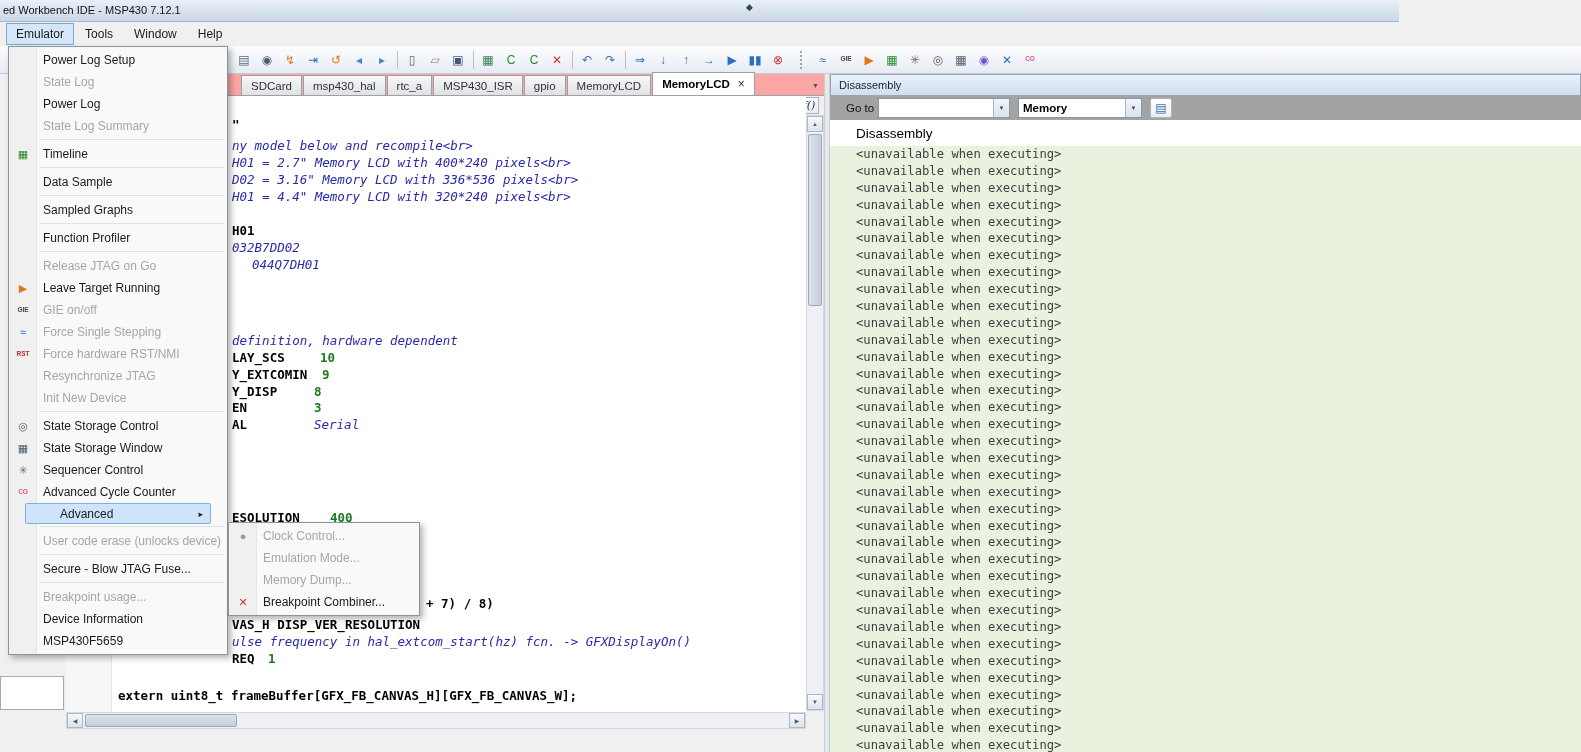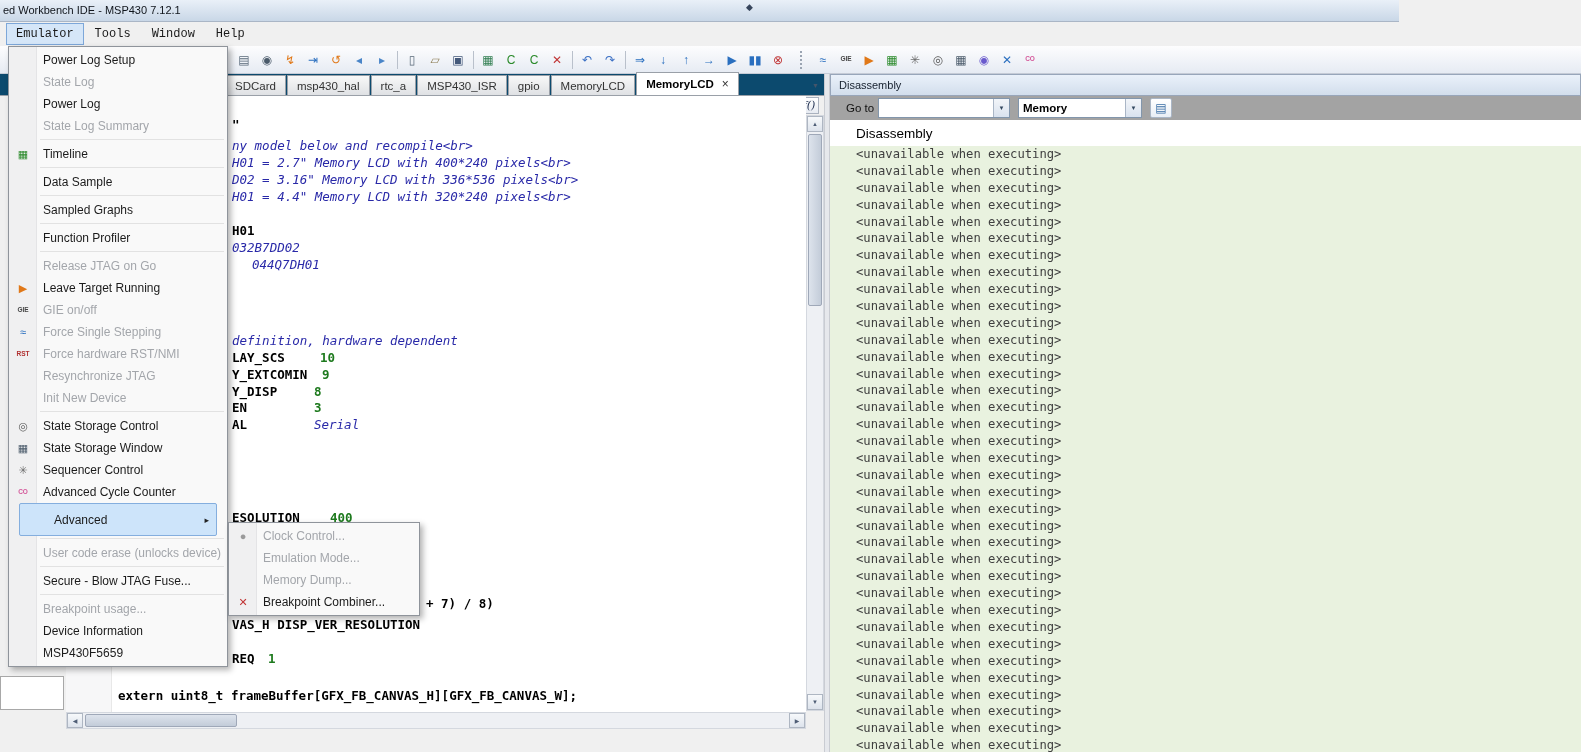--- a/index.html
+++ b/index.html
@@ -7,37 +7,37 @@
        font-family:"Liberation Sans",sans-serif;-webkit-font-smoothing:antialiased;}
 
   
   .titlebar{position:absolute;left:0;top:0;width:1399px;height:22px;
     background:linear-gradient(#e9f0f8,#c9d7e7);border-bottom:1px solid #aab6c6;box-sizing:border-box;}
   .title-text{position:absolute;left:3px;top:4px;font-size:11px;color:#10151c;}
   .ornament{position:absolute;left:746px;top:2px;font-size:9px;color:#37455c;}
 
   
   .menubar{position:absolute;left:0;top:22px;width:1581px;height:24px;background:#f0f0f0;
-    display:flex;align-items:center;padding-left:6px;box-sizing:border-box;font-family:Liberation Mono, monospace;}
+    display:flex;align-items:center;padding-left:6px;box-sizing:border-box;}
   .mb-item{font-size:12px;color:#1a1a1a;padding:3px 9px;margin-right:1px;border:1px solid transparent;}
   .mb-item.active{background:#d5e6f8;border:1px solid #7da7d9;}
 
   
   .toolbar{position:absolute;left:0;top:46px;width:1581px;height:28px;
     background:linear-gradient(#fdfdfe,#e6ebf3);border-bottom:1px solid #c5cbd6;
     display:flex;align-items:center;padding-left:233px;box-sizing:border-box;}
   .tb-icon{width:22px;height:22px;display:flex;align-items:center;justify-content:center;
     border-radius:2px;flex:0 0 22px;margin-right:1px;}
   .tb-glyph{font-size:12px;line-height:1;}
   .tb-glyph.small{font-size:6.5px;font-weight:bold;letter-spacing:0;}
   .tb-sep{width:1px;height:18px;background:#b9c0cb;margin:0 3px;flex:0 0 1px;}
   .tb-grip{width:4px;height:18px;border-left:2px dotted #9aa4b2;margin:0 6px 0 10px;flex:0 0 4px;}
 
   
-  .tabbar{position:absolute;left:0;top:74px;width:824px;height:22px;background:#0c4a6e;
+  .tabbar{position:absolute;left:16px;top:74px;width:824px;height:22px;background:#fca5a5;
     border-bottom:1px solid #9aa0a8;display:flex;align-items:flex-end;padding-left:225px;box-sizing:border-box;}
   .tab{height:19px;padding:0 9px;display:flex;align-items:center;font-size:11.5px;color:#333;
     background:linear-gradient(#f8f8f8,#dfe1e4);border:1px solid #9aa0a8;border-bottom:none;margin-right:1px;white-space:nowrap;}
   .tab.active{height:22px;background:#fff;font-weight:bold;color:#000;}
   .tab-close{margin-left:8px;font-size:12px;color:#333;font-weight:normal;}
   .tab-overflow{position:absolute;left:808px;top:78px;width:15px;height:14px;display:flex;
     align-items:center;justify-content:center;font-size:7px;color:#45556a;}
   .fx-btn{position:absolute;left:799px;top:97px;width:20px;height:17px;background:linear-gradient(#fff,#e7ebf2);
     border:1px solid #aab2bf;box-sizing:border-box;display:flex;align-items:center;justify-content:center;
     font-family:"DejaVu Serif",serif;font-style:italic;font-size:11px;color:#203050;}
@@ -95,21 +95,21 @@
     background:linear-gradient(to right,#f0f0f1 0,#f0f0f1 27px,#e4e4e6 27px,#e4e4e6 28px,#f9f9f9 28px);
     border:1px solid #8f949b;box-shadow:3px 3px 6px rgba(0,0,0,.3);padding:2px 0;box-sizing:border-box;}
   .submenu-popup{position:absolute;left:228px;top:522px;width:192px;z-index:60;
     background:linear-gradient(to right,#f0f0f1 0,#f0f0f1 27px,#e4e4e6 27px,#e4e4e6 28px,#f9f9f9 28px);
     border:1px solid #8f949b;box-shadow:3px 3px 6px rgba(0,0,0,.3);padding:2px 0;box-sizing:border-box;}
   .menu-item{display:flex;align-items:center;height:22px;box-sizing:border-box;}
   .menu-ic{width:28px;flex:0 0 28px;text-align:center;font-size:11px;line-height:1;}
   .menu-ic.txtic{font-size:6.5px;font-weight:bold;}
   .menu-label{font-size:12px;color:#1b1b1b;padding-left:6px;white-space:nowrap;}
   .menu-item.disabled .menu-label{color:#a3a6ab;}
-  .menu-item.highlighted{background:#cde4fa;border:1px solid #84aede;border-radius:2px;margin:0 10px;height:33px;}
+  .menu-item.highlighted{background:#cde4fa;border:1px solid #84aede;border-radius:2px;margin:0 16px;height:21px;}
   .menu-sep{border-top:1px solid #e2e2e2;margin:2px 3px 3px 31px;}
   .submenu-arrow{margin-left:auto;margin-right:7px;font-size:9px;color:#222;}
 </style>
 </head>
 <body>
 
 <div class="app">
 
   <div class="titlebar">
     <span class="title-text">ed Workbench IDE - MSP430 7.12.1</span>
@@ -279,20 +279,21 @@
       <span class="code-frag plain" style="left: 232px; top: 384px;">Y_DISP</span>
       <span class="code-frag number" style="left: 314px; top: 384px;">8</span>
       <span class="code-frag plain" style="left: 232px; top: 400px;">EN</span>
       <span class="code-frag number" style="left: 314px; top: 400px;">3</span>
       <span class="code-frag plain" style="left: 232px; top: 417px;">AL</span>
       <span class="code-frag comment" style="left: 314px; top: 417px;">Serial</span>
       <span class="code-frag plain" style="left: 232px; top: 510px;">ESOLUTION</span>
       <span class="code-frag number" style="left: 330px; top: 510px;">400</span>
       <span class="code-frag plain" style="left: 426px; top: 596px;">+ 7) / 8)</span>
       <span class="code-frag plain" style="left: 232px; top: 617px;">VAS_H DISP_VER_RESOLUTION</span>
+      <span class="code-frag comment" style="left: 232px; top: 634px;">ulse frequency in hal_extcom_start(hz) fcn. -&gt; GFXDisplayOn()</span>
       <span class="code-frag plain" style="left: 232px; top: 651px;">REQ</span>
       <span class="code-frag number" style="left: 268px; top: 651px;">1</span>
       <span class="code-frag plain" style="left: 118px; top: 688px;">extern uint8_t frameBuffer[GFX_FB_CANVAS_H][GFX_FB_CANVAS_W];</span>
     </div>
 
   <div class="vscroll">
     <div class="vs-arrow top">
       <span>▲</span>
     </div>
     <div class="vs-thumb"></div>

